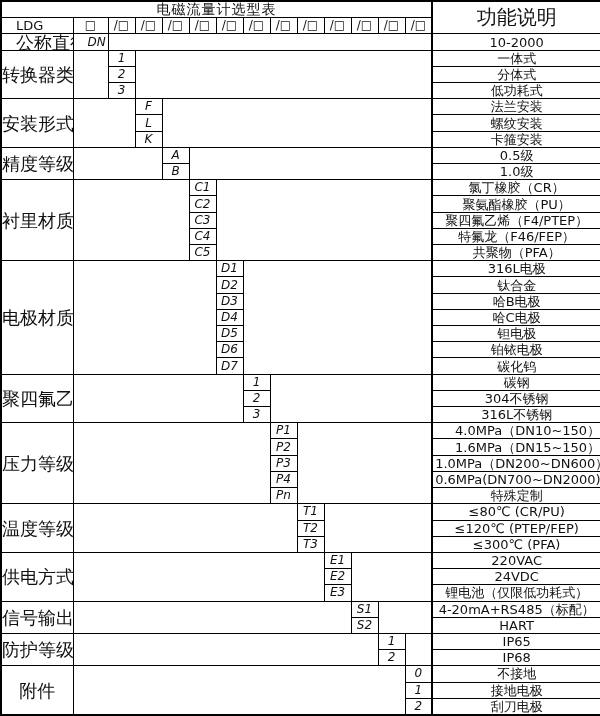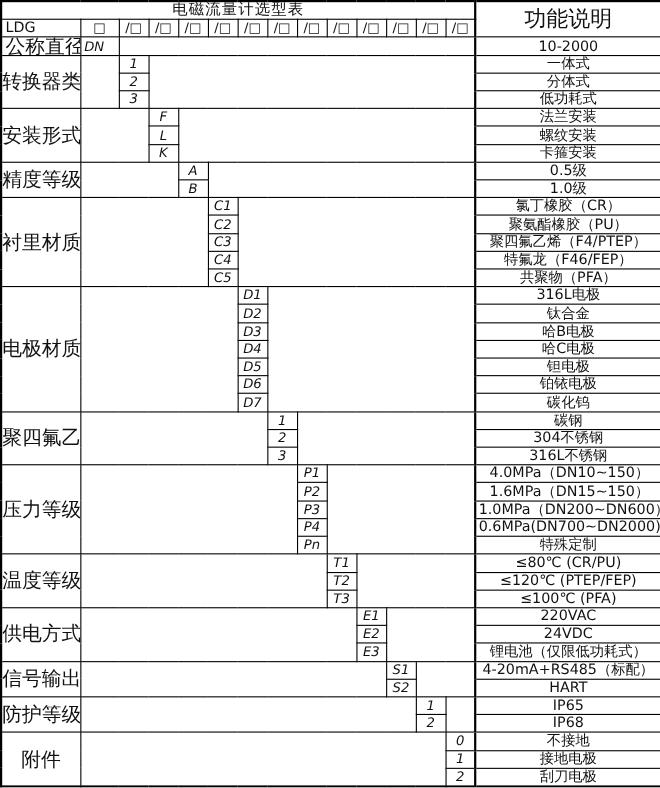--- a/index.html
+++ b/index.html
@@ -22,25 +22,25 @@
     text-align: center;
     vertical-align: middle;
     white-space: nowrap;
     overflow: hidden;
     line-height: 15px;
   }
   tr { height: 16px; }
   .title-cell { font-size: 14px; letter-spacing: 1px; }
   .fn-cell { font-size: 20px; border-left: 2px solid #000; }
   .desc { border-left: 2px solid #000; text-align: center; }
-  .desc.left { text-align: center; padding-left: 2px; }
+  .desc.left { text-align: right; padding-left: 2px; }
   .code { font-size: 12px; font-style: italic; }
   .slot { font-size: 12px; }
   .lbl { font-size: 18px; }
-  .lbl.left, .prefix { text-align: left; padding-left: 3px; }
+  .lbl.left, .prefix { text-align: left; padding-left: 14px; }
   .gap { background: #fff; }
 </style>
 </head>
 <body>
 
 <table class="sel">
   <colgroup>
     <col style="width:72px">
     <col style="width:35px">
     <col style="width:27px">
@@ -234,21 +234,21 @@
     <td class="code">T1</td>
     <td class="gap" rowspan="3" colspan="4"></td>
     <td class="desc">≤80℃ (CR/PU)</td>
   </tr>
   <tr>
     <td class="code">T2</td>
     <td class="desc">≤120℃ (PTEP/FEP)</td>
   </tr>
   <tr>
     <td class="code">T3</td>
-    <td class="desc">≤100℃ (PFA)</td>
+    <td class="desc">≤300℃ (PFA)</td>
   </tr>
 
   <tr>
     <td class="lbl" rowspan="3">供电方式</td>
     <td class="gap" rowspan="3" colspan="9"></td>
     <td class="code">E1</td>
     <td class="gap" rowspan="3" colspan="3"></td>
     <td class="desc">220VAC</td>
   </tr>
   <tr>

